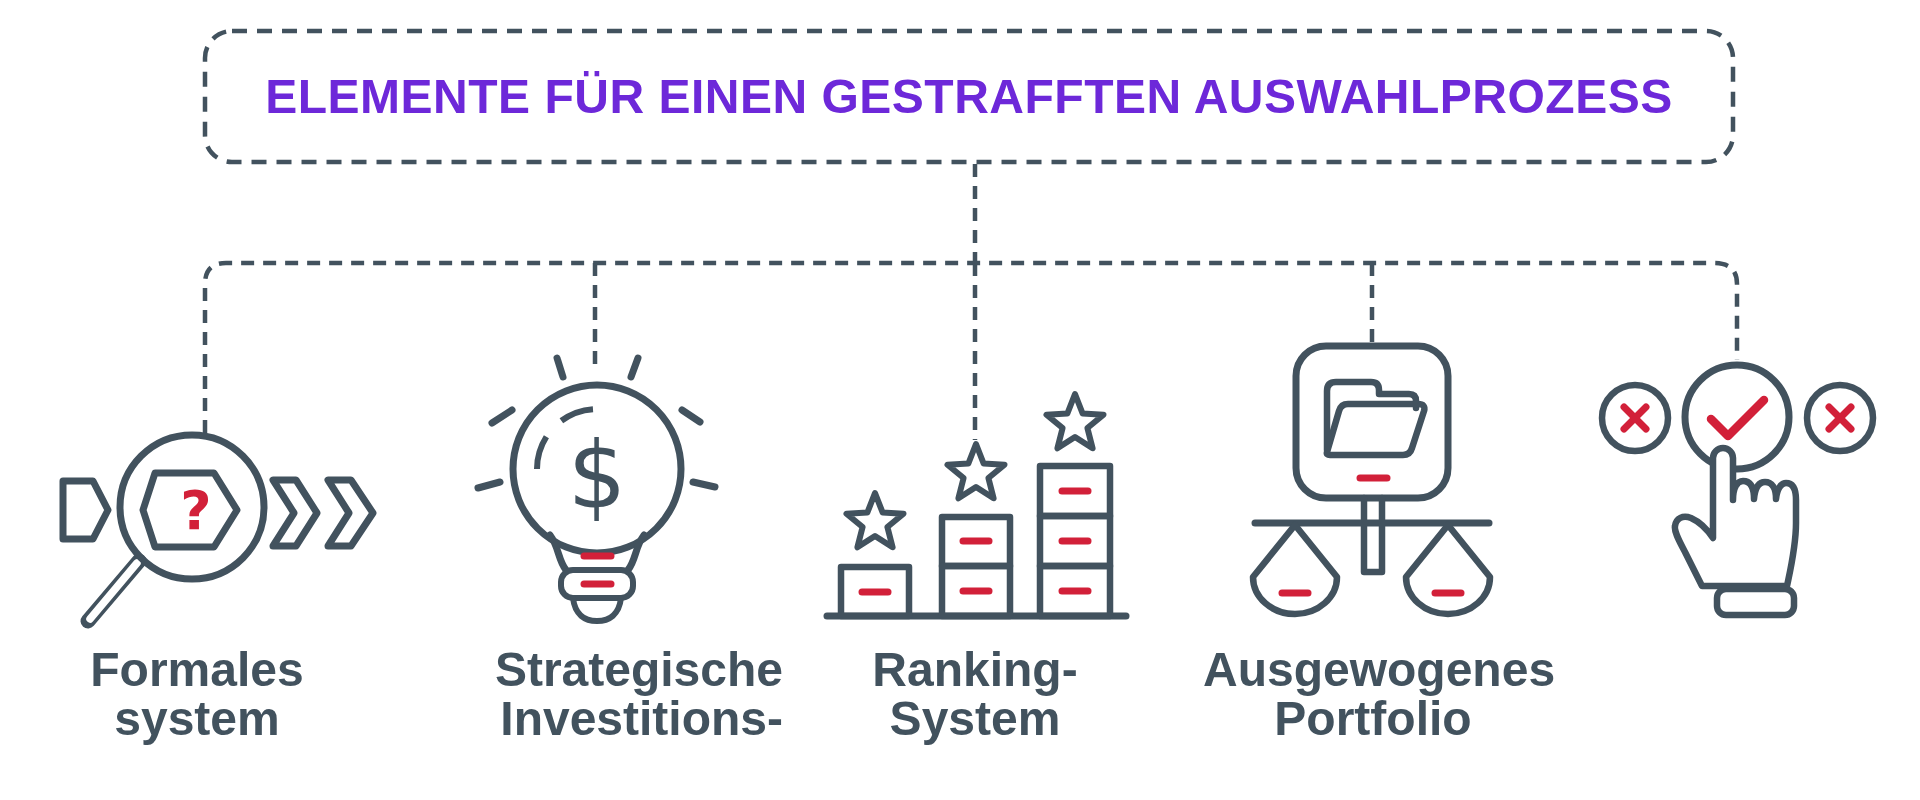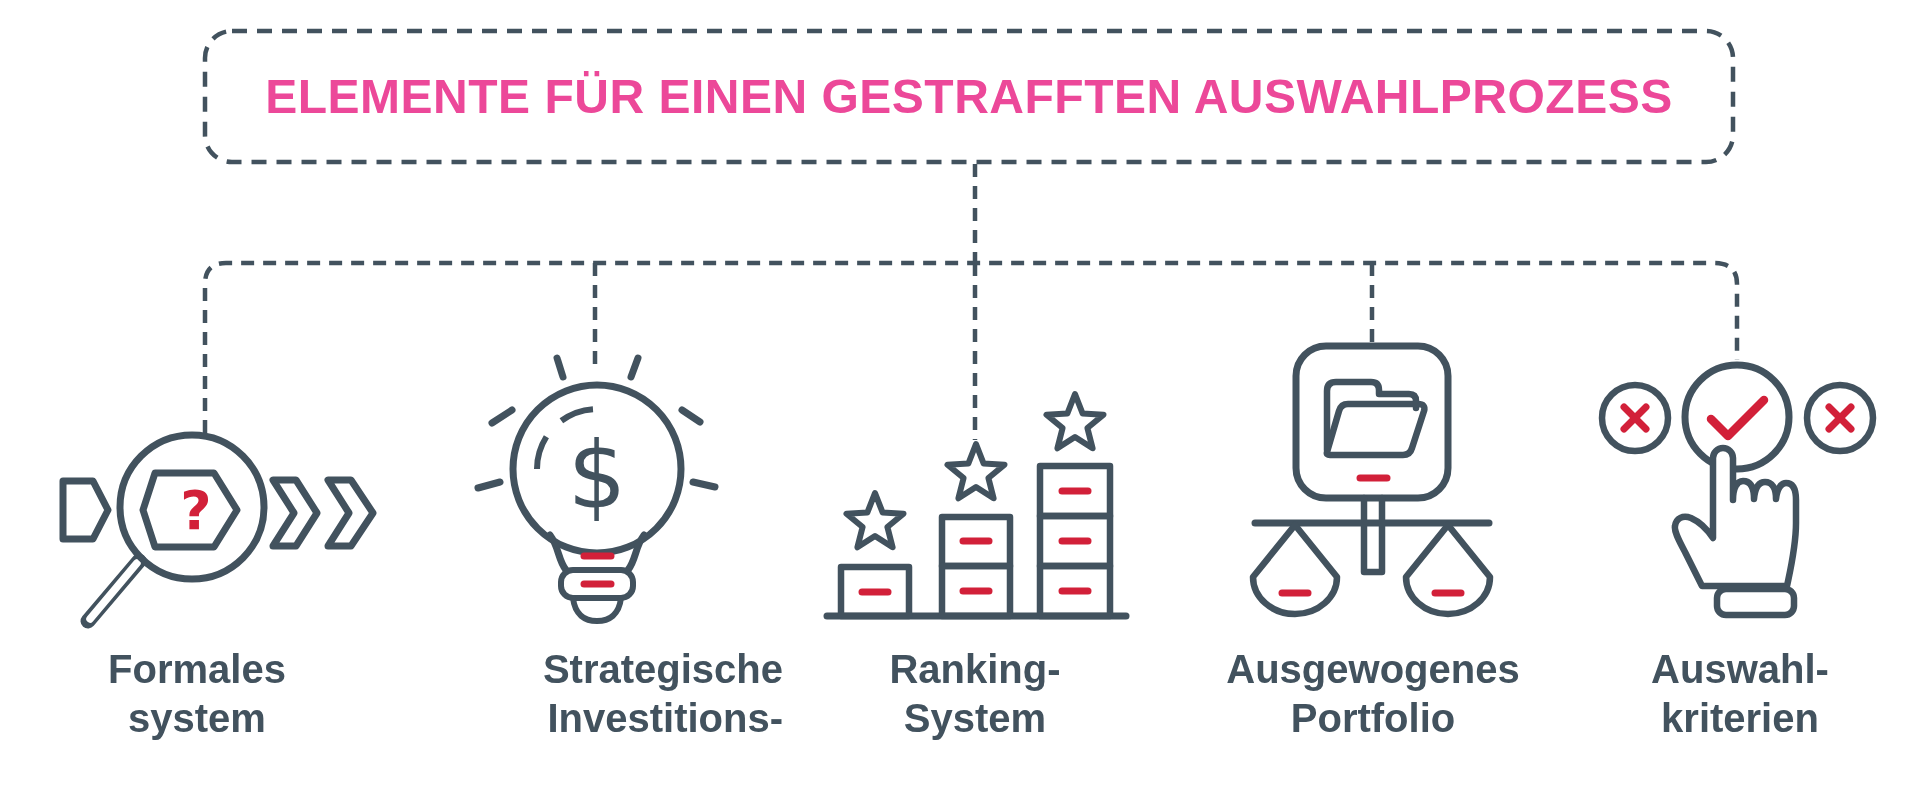--- a/index.html
+++ b/index.html
@@ -4,25 +4,25 @@
 <style>
   html,body{margin:0;padding:0;background:#ffffff;}
   .canvas{
     position:relative;width:1920px;height:800px;background:#ffffff;
     overflow:hidden;font-family:"Liberation Sans",sans-serif;
   }
   .artwork{position:absolute;left:0;top:0;}
   .title{
     position:absolute;left:205px;top:30px;width:1528px;height:132px;
     display:flex;align-items:center;justify-content:center;
-    font-size:48px;font-weight:bold;letter-spacing:.5px;color:#ec4899;
+    font-size:48px;font-weight:bold;letter-spacing:.5px;color:#6d28d9;
     white-space:nowrap;
   }
   .label{
-    position:absolute;top:645px;color:#42525e;font-size:40px;font-weight:bold;
+    position:absolute;top:645px;color:#42525e;font-size:48px;font-weight:bold;
     line-height:49px;text-align:center;
   }
   .label .line{display:block;}
   .label-1{left:47px;width:300px;}
   .label-2{left:463px;width:320px;text-align:right;}
   .label-3{left:825px;width:300px;text-align:center;}
   .label-4{left:1203px;width:340px;}
   .label-5{left:1590px;width:300px;}
 </style>
 </head>
@@ -155,18 +155,14 @@
     <span class="line">Investitions-</span>
   </div>
   <div class="label label-3">
     <span class="line">Ranking-</span>
     <span class="line">System</span>
   </div>
   <div class="label label-4">
     <span class="line">Ausgewogenes</span>
     <span class="line">Portfolio</span>
   </div>
-  <div class="label label-5">
-    <span class="line">Auswahl-</span>
-    <span class="line">kriterien</span>
-  </div>
 
 </div>
 
 </body></html>

